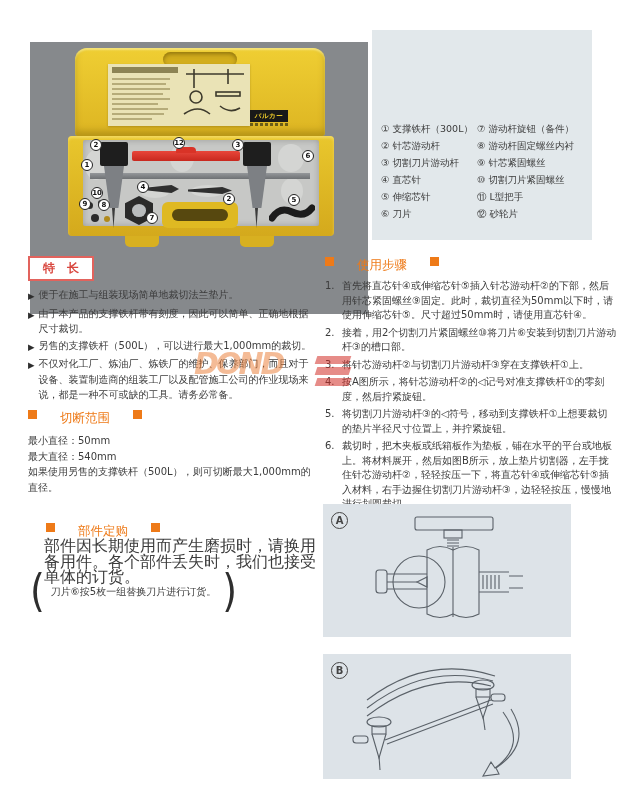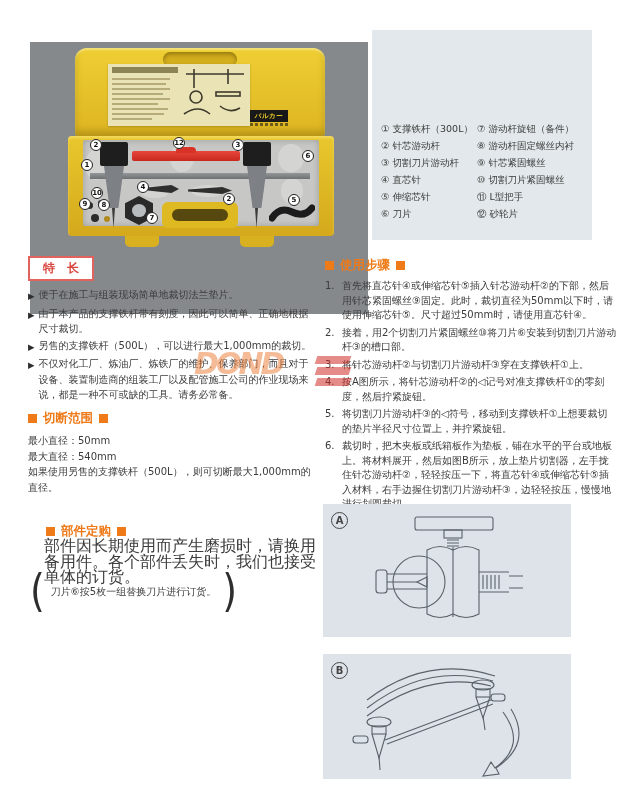--- a/index.html
+++ b/index.html
@@ -57,22 +57,22 @@
   #parts-panel { position:absolute; left:372px; top:30px; width:220px; height:210px; background:#e2e8eb; }
   .parts-cols { position:absolute; left:9px; top:90px; width:206px; display:flex; }
   .parts-col { display:flex; flex-direction:column; }
   .parts-col.c1 { width:96px; }
   .parts-col.c2 { width:110px; }
   .part-row { display:flex; font-size:9.5px; line-height:17px; color:#3b3b3b; white-space:nowrap; }
   .part-row .pn { margin-right:3px; }
   
   .feature-box { position:absolute; left:28px; top:256px; border:2px solid #e2635d; color:#d9473f;
          font-size:12px; font-weight:bold; padding:2px 13px; background:#fff; }
-  .sec-header { position:absolute; display:flex; align-items:center; gap:6px;
-         color:#ee7a18; font-weight:bold; font-size:12.5px; }
+  .sec-header { position:absolute; display:flex; align-items:flex-start; gap:23px;
+         color:#ee7a18; font-weight:normal; font-size:12.5px; }
   .sec-header .sq { width:9px; height:9px; background:#ee7a18; flex:none; }
   
   .features { position:absolute; left:28px; top:287px; width:286px; }
   .feature-item { display:flex; font-size:10px; line-height:15.5px; margin-bottom:1px; }
   .feature-item .arrow { flex:none; margin-right:4px; font-size:8.5px; padding-top:2px; color:#2e2e2e; }
   .range-lines { position:absolute; left:28px; top:433px; width:286px; font-size:10px; line-height:15.5px; }
   .order-body { position:absolute; left:44px; top:538px; width:286px; font-size:16px; line-height:15.5px; }
   .order-note { position:absolute; left:30px; top:572px; width:210px; display:flex; align-items:center; }
   .paren { font-size:38px; font-weight:400; color:#2e2e2e; line-height:38px; transform:scaleY(1.15); flex:none; }
   .order-note .txt { font-size:10px; line-height:15px; padding:0 6px; }

